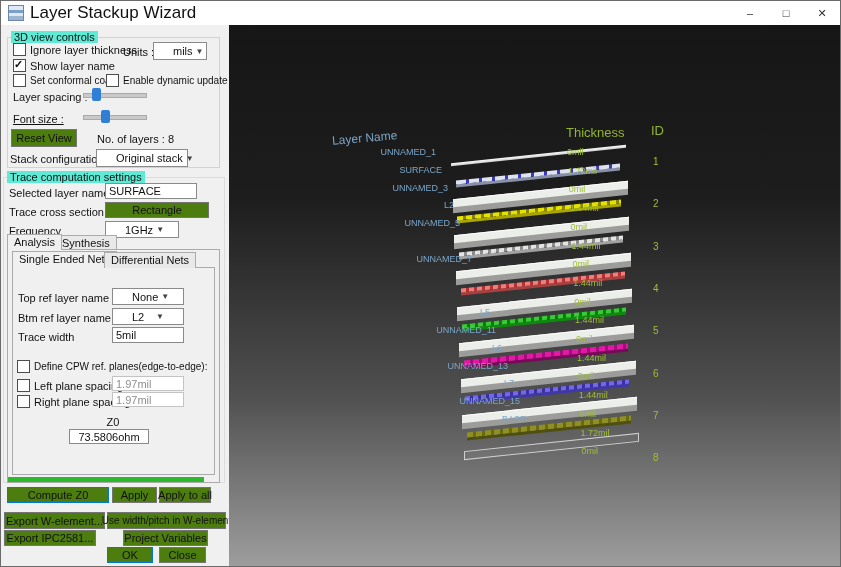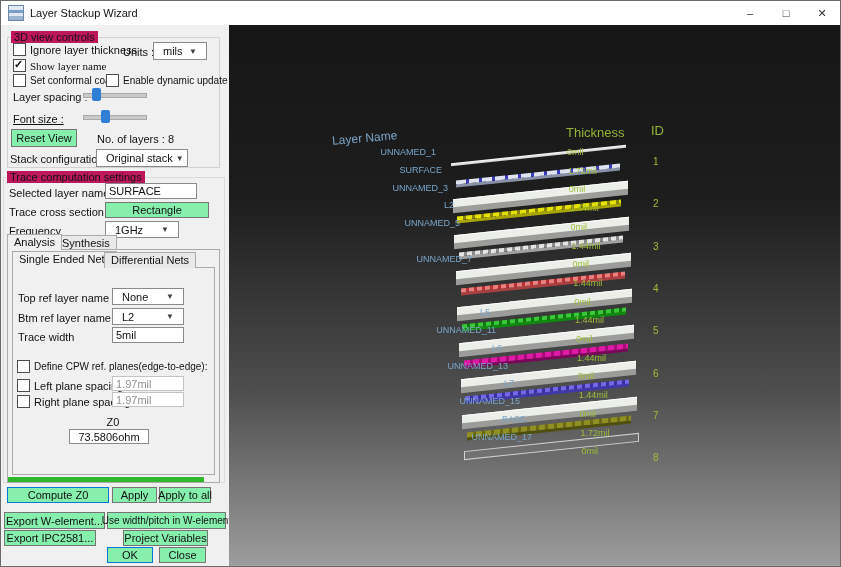--- a/index.html
+++ b/index.html
@@ -1,36 +1,36 @@
 <!DOCTYPE html>
 <html><head>
 <meta charset="utf-8">
 <style>
   html,body{margin:0;padding:0;background:#d0d0d0;font-family:"Liberation Sans",sans-serif;}
   .window{position:relative;width:841px;height:567px;background:#f0f0f0;border:1px solid #6a6a6a;box-sizing:border-box;overflow:hidden;}
   
   .titlebar{position:absolute;left:0;top:0;width:100%;height:24px;background:#ffffff;display:flex;align-items:center;box-sizing:border-box;}
   .app-icon{width:14px;height:14px;margin:0 6px 0 7px;border:1px solid #6b87a8;background:linear-gradient(180deg,#dfe9f5 0 4px,#7aa0c8 4px 7px,#dfe9f5 7px 10px,#9ab6d2 10px 14px);flex:none;}
-  .title{font-size:11px;color:#111;}
+  .title{font-size:17px;color:#111;}
   .winbtns{margin-left:auto;display:flex;height:100%;}
   .wb{width:36px;height:100%;display:flex;align-items:center;justify-content:center;font-size:11px;color:#333;}
   
   .left-panel{position:absolute;left:0;top:24px;width:228px;height:543px;background:#f0f0f0;font-size:11px;color:#111;}
   .lb{position:absolute;white-space:nowrap;font-size:11px;}
   .grp{position:absolute;border:1px solid #d2d2d2;box-sizing:border-box;}
-  .grp-t{position:absolute;background:#be185d;padding:0 3px;white-space:nowrap;z-index:2;}
+  .grp-t{position:absolute;background:#5eead4;padding:0 3px;white-space:nowrap;z-index:2;}
   .cb{position:absolute;display:flex;align-items:center;gap:4px;white-space:nowrap;}
   .cbx{width:11px;height:11px;border:1px solid #4d4d4d;background:#fff;flex:none;position:relative;}
   .cbx.checked::after{content:"✓";position:absolute;left:0px;top:-2px;font-size:11px;font-weight:bold;color:#111;}
-  .dd{position:absolute;border:1px solid #8a8a8a;background:#fff;display:flex;align-items:center;justify-content:space-between;padding:0 9px;box-sizing:border-box;white-space:nowrap;}
+  .dd{position:absolute;border:1px solid #8a8a8a;background:#fff;display:flex;align-items:center;justify-content:space-between;padding:0 19px;box-sizing:border-box;white-space:nowrap;}
   .dd-a{font-size:8px;color:#404040;margin-left:3px;}
   .tb{position:absolute;border:1px solid #8a8a8a;background:#fff;display:flex;align-items:center;padding:0 3px;box-sizing:border-box;white-space:nowrap;}
   .tb.dis{color:#8f8f8f;border-color:#c3c3c3;}
   .tb.center{justify-content:center;}
-  .bt{position:absolute;border:1px solid #757575;background:#86efac;display:flex;align-items:center;justify-content:center;box-sizing:border-box;white-space:nowrap;cursor:default;}
+  .bt{position:absolute;border:1px solid #757575;background:#4d7c0f;display:flex;align-items:center;justify-content:center;box-sizing:border-box;white-space:nowrap;cursor:default;}
   .bt.primary{border-color:#0078d7;}
   .slider{position:absolute;height:16px;}
   .sl-track{position:absolute;left:0;right:0;top:6px;height:3px;background:#c9c9c9;border:1px solid #aaa;}
   .sl-thumb{position:absolute;top:1px;width:9px;height:13px;background:#2f7fd6;border-radius:2px;}
   .tab{position:absolute;border:1px solid #ababab;border-bottom:none;background:#e9e9e9;padding:1px 6px 0 6px;white-space:nowrap;box-sizing:border-box;}
   .tab.active{background:#f0f0f0;z-index:3;}
   .tabpanel{position:absolute;border:1px solid #ababab;background:#f0f0f0;box-sizing:border-box;}
   .pbar{position:absolute;background:#2eb82e;}
   
   .viewport{position:absolute;left:228px;top:24px;width:613px;height:543px;overflow:hidden;
@@ -70,21 +70,21 @@
     <label class="cb" style="left:12px;top:18px;">
       <span class="cbx"></span>
       <span>Ignore layer thickness</span>
     </label>
     <div class="lb" style="left:122px;top:21px;">Units :</div>
     <div class="dd" style="left:152px;top:17px;width:54px;height:18px;">
       <span>mils</span>
       <span class="dd-a">▼</span>
     </div>
 
-    <label class="cb" style="left:12px;top:34px;font-family:Liberation Serif, serif;">
+    <label class="cb" style="left:12px;top:34px;">
       <span class="cbx checked"></span>
       <span>Show layer name</span>
     </label>
 
     <label class="cb" style="left:12px;top:49px;font-size:10px;">
       <span class="cbx"></span>
       <span>Set conformal coat</span>
     </label>
     <label class="cb" style="left:105px;top:49px;font-size:10px;">
       <span class="cbx"></span>
@@ -236,17 +236,16 @@
       <div class="lyr-th" style="left: 349.7px; top: 365.1px;">1.44mil</div>
       <div class="lyr-id" style="left: 424px; top: 384.8px;">7</div>
       <div class="slab diel" style="left: 233.2px; top: 381px;"></div>
       <div class="lyr-name" style="left: 40px; width: 251px; top: 371.2px;">UNNAMED_15</div>
       <div class="lyr-th" style="left: 350.6px; top: 383.8px;">0mil</div>
       <div class="slab plane" style="left: 238px; top: 399px; width: 164px; height: 5px; background: repeating-linear-gradient(90deg, rgb(143, 143, 34) 0px, rgb(143, 143, 34) 6px, rgb(106, 106, 20) 6px, rgb(106, 106, 20) 9px); box-shadow: rgb(79, 79, 16) 0px 3px 0px;"></div>
       <div class="lyr-name" style="left: 40px; width: 257px; top: 389px;">BASE</div>
       <div class="lyr-th" style="left: 351.5px; top: 402.5px;">1.72mil</div>
       <div class="lyr-id" style="left: 424px; top: 427.1px;">8</div>
       <div class="slab wire" style="left: 234.8px; top: 417px;"></div>
-      <div class="lyr-name" style="left: 40px; width: 263px; top: 406.8px;">UNNAMED_17</div>
       <div class="lyr-th" style="left: 352.4px; top: 421.2px;">0mil</div>
     </div>
 
 </div>
 
 </body></html>

